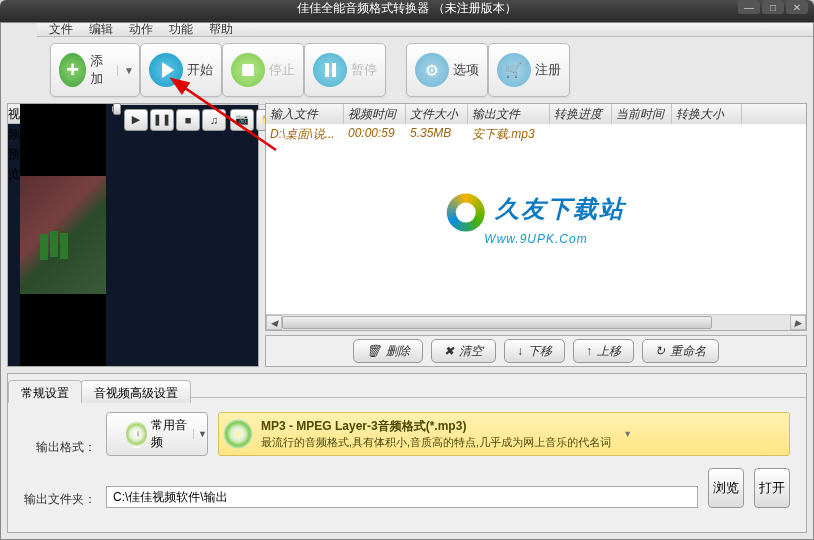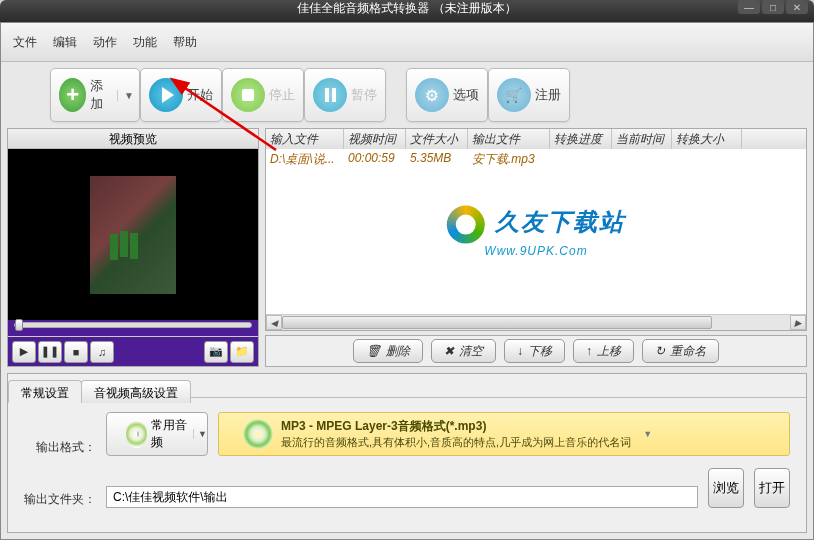--- a/index.html
+++ b/index.html
@@ -4,21 +4,21 @@
 <style>
 * { box-sizing: border-box; margin: 0; padding: 0; font-family: "Microsoft YaHei", sans-serif; }
 body { background: #d0d0d0; width: 814px; height: 540px; overflow: hidden; position: relative; }
 
 .titlebar { height: 22px; background: linear-gradient(#4a4a4a, #2a2a2a); color: #fff; font-size: 12px; display: flex; padding: 0 6px; border-radius: 6px 6px 0 0; position: relative; }
 .titlebar-title-wrap { position:absolute; left:0; right:0; text-align:center; }
 .titlebar-ctrls { margin-left: auto; display: flex; gap: 2px; position: relative; z-index: 1; }
 .titlebar-ctrl { width: 22px; height: 14px; background: #555; border-radius: 3px; color:#ccc; font-size:10px; display:flex; align-items:center; justify-content:center; cursor:pointer; }
 
 .window { background: #e8e8e8; border: 1px solid #888; height: 518px; display:flex; flex-direction:column; }
-.menubar { height: 39px; background: linear-gradient(#f5f5f5,#e0e0e0); border-bottom: 1px solid #bbb; display:flex; align-items:center; font-size:12px; color:#333; padding: 0 4px; }
+.menubar { height: 14px; background: linear-gradient(#f5f5f5,#e0e0e0); border-bottom: 1px solid #bbb; display:flex; align-items:center; font-size:12px; color:#333; padding: 0 4px; margin-left: 36px; }
 .menu-item { padding: 0 8px; cursor:pointer; }
 
 .toolbar { height: 66px; padding: 6px; display:flex; gap:0;margin-left:43px; }
 .tbtn { height: 54px; border:1px solid #bbb; border-radius:5px; background: linear-gradient(#fff,#e8e8e8); display:flex; align-items:center; justify-content:center; gap:4px; padding:0 8px; font-size:13px; color:#444; cursor:pointer; box-shadow: 0 1px 2px rgba(0,0,0,0.08); }
 .tbtn.disabled { color:#bbb; }
 .tbtn .ic { width:34px; height:34px; border-radius:50%; display:flex; align-items:center; justify-content:center; }
 .ic-add { background: radial-gradient(circle,#8bd16b,#3fa13f); }
 .ic-add::after { content:"+"; color:#fff; font-size:22px; font-weight:bold; }
 .ic-play { background: radial-gradient(circle,#5ec7e6,#1898c7); position:relative; }
 .ic-play::after { content:""; border-left:12px solid #fff; border-top:8px solid transparent; border-bottom:8px solid transparent; margin-left:3px; }
@@ -26,21 +26,21 @@
 .ic-stop::after { content:""; width:12px; height:12px; background:#fff; border-radius:2px; }
 .ic-pause { background: radial-gradient(circle,#8fd3e6,#4bb3d1); }
 .ic-pause::after { content:""; width:4px; height:14px; background:#fff; box-shadow:7px 0 0 #fff; margin-right:7px; }
 .ic-opt { background: radial-gradient(circle,#a8d4e8,#6bb5d4); }
 .ic-opt::after { content:"⚙"; color:#fff; font-size:16px; }
 .ic-reg { background: radial-gradient(circle,#a8d4e8,#6bb5d4); }
 .ic-reg::after { content:"🛒"; font-size:14px; filter:grayscale(0.3); }
 .dd { width:14px; text-align:center; color:#666; font-size:10px; border-left:1px solid #ccc; padding-left:6px; margin-left:2px; }
 
 .mid { flex:1; display:flex; padding: 0 6px 6px 6px; gap:6px; min-height:0; }
-.left-pane { width:252px; border:1px solid #aaa; background:#4c1d95; display:flex; flex-direction:column; }
+.left-pane { width:252px; border:1px solid #aaa; background:#0f172a; display:flex; flex-direction:row; }
 .lp-title { height:20px; font-size:12px; text-align:center; background:linear-gradient(#f0f0f0,#dcdcdc); border-bottom:1px solid #bbb; line-height:20px; }
 .preview { flex:1; background:#000; position:relative; display:flex; align-items:center; justify-content:center; }
 .preview-img { width:86px; height:118px; background: linear-gradient(135deg,#5a3030 0%, #774040 40%, #2a4a2a 55%, #3a5a3a 100%); position:relative; }
 .preview-img::after { content:""; position:absolute; left:30px; top:55px; width:8px; height:26px; background:#2d7a2d; box-shadow: -10px 3px 0 0 #2d7a2d, 10px 2px 0 0 #2d7a2d; }
 .slider-row { height:16px; padding:2px 6px; }
 .slider-track { height:6px; background:#ddd; border:1px solid #aaa; border-radius:3px; position:relative; }
 .slider-thumb { position:absolute; left:0; top:-4px; width:8px; height:12px; background:linear-gradient(#fff,#ccc); border:1px solid #888; border-radius:2px; }
 .player-ctrls { height:30px; display:flex; align-items:center; padding:0 4px; gap:2px; border-top:1px solid #ccc; }
 .pc { width:24px; height:22px; border:1px solid #999; background:linear-gradient(#fff,#ddd); border-radius:3px; display:flex; align-items:center; justify-content:center; font-size:11px; color:#333; cursor:pointer; }
 .pc-spacer { flex:1; }
@@ -71,21 +71,21 @@
 .tabs { height:24px; display:flex; font-size:12px; border-bottom:1px solid #bbb; }
 .tab { padding:4px 12px 0 12px; border:1px solid #bbb; border-bottom:none; background:linear-gradient(#fff,#e4e4e4); margin-right:-1px; border-radius:4px 4px 0 0; cursor:pointer; position:relative; top:6px; }
 .tab.active { background:#efefef; border-bottom:1px solid #efefef; }
 .tab-body { padding:14px 16px 12px 16px; }
 .form-row { display:flex; align-items:flex-end; gap:10px; font-size:12px; margin-bottom:12px; }
 .form-label { width:72px; text-align:right; color:#333; }
 .fmt-btn { width:102px; height:44px; border:1px solid #aaa; border-radius:4px; background:linear-gradient(#fff,#e6e6e6); display:flex; align-items:center; justify-content:center; gap:4px; cursor:pointer; font-size:12px;padding-left:19px; }
 .disc { width:28px; height:28px; border-radius:50%; background: radial-gradient(circle,#fff 0%, #e7f1d6 35%, #a9d473 55%, #e7f1d6 70%, #fff 75%); position:relative; }
 .disc::after{content:""; position:absolute; inset:11px; background:#fff; border-radius:50%; border:1px solid #bbb;}
 .fmt-dd { font-size:9px; color:#555; padding-left:4px; border-left:1px solid #ccc; margin-left:2px; }
-.fmt-desc { flex:1; height:44px; border:1px solid #d8c060; background:linear-gradient(#fff2b0,#ffe585); border-radius:3px; padding:4px 24px; font-size:12px; display:flex; align-items:center; gap:8px; }
+.fmt-desc { flex:1; height:44px; border:1px solid #d8c060; background:linear-gradient(#fff2b0,#ffe585); border-radius:3px; padding:4px 4px; font-size:12px; display:flex; align-items:center; gap:8px; }
 .fmt-desc .disc2 { width:30px; height:30px; border-radius:50%; background: radial-gradient(circle,#fff 0%, #d6efc9 35%, #7fc94f 55%, #d6efc9 70%, #fff 75%); position:relative; flex-shrink:0; }
 .fmt-desc .disc2::after{content:""; position:absolute; inset:11px; background:#fff4c0; border-radius:50%;}
 .fmt-txt strong { color:#4a4a00; font-size:12px; }
 .fmt-txt div:last-child { font-size:11px; color:#4a4a10; }
 .fmt-dd2 { font-size:9px; color:#777; padding:0 4px; }
 .path-input { flex:1; height:22px; border:1px solid #aaa; background:#fff; font-size:12px; padding:0 6px; }
 .small-btn { height:40px; padding:0 4px; border:1px solid #999; border-radius:4px; background:linear-gradient(#fff,#dcdcdc); font-size:13px; cursor:pointer; }
 
 .arrow { position:absolute; left:176px; top:80px; pointer-events:none; z-index:50; }
 .arrow svg { overflow:visible; }

